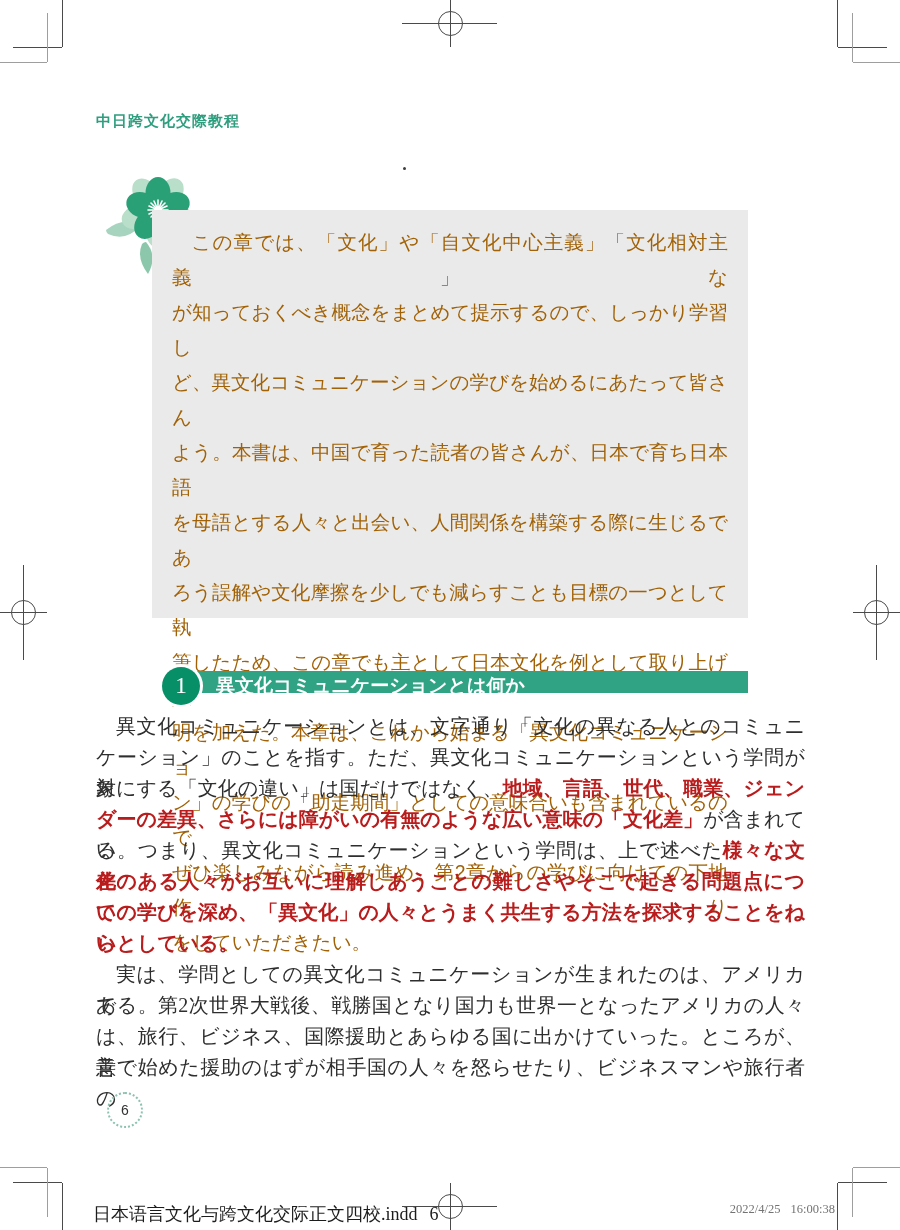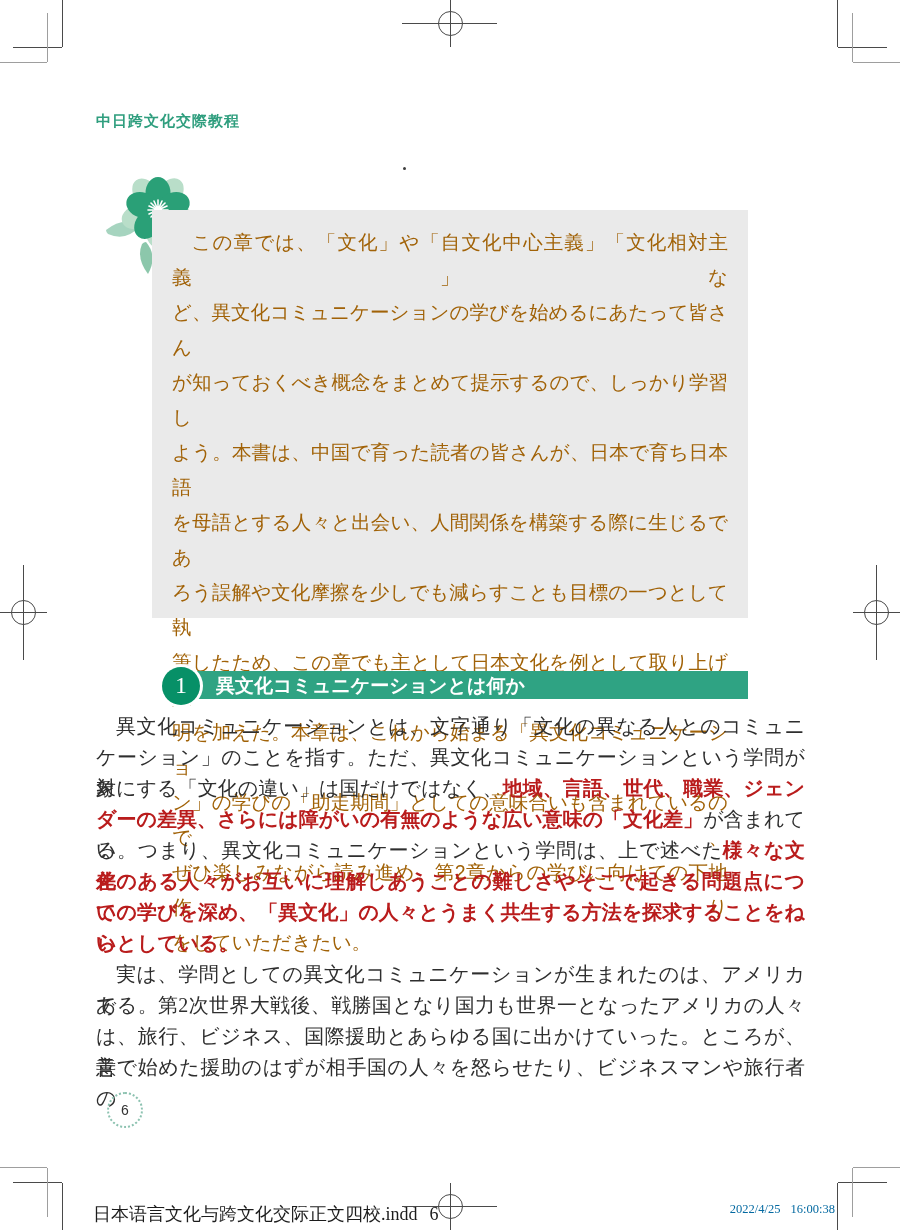--- a/index.html
+++ b/index.html
@@ -23,21 +23,21 @@
   .intro-box {
     position:absolute; left:152px; top:210px; width:596px; height:408px;
     background:#eaeaea; padding:15px 20px 0 20px;
     font-size:19.5px; line-height:35px; color:#a16207;
   }
   .bline { text-align:justify; text-align-last:justify; }
   .bline.first { text-indent:1em; }
   .bline.last { text-align-last:left; }
 
   .sec-bar {
-    position:absolute; left:166px; top:671px; width:582px; height:28px;
+    position:absolute; left:166px; top:671px; width:582px; height:22px;
     background:#2fa383; color:#ffffff; font-size:19px; font-weight:bold;
     line-height:30px; padding-left:50px;
   }
   .sec-num {
     position:absolute; left:162px; top:667px; width:38px; height:38px;
     background:#079067; border-radius:50%; box-shadow:0 0 0 3px #ffffff;
     color:#ffffff; font-family:"Liberation Serif", serif; font-size:24px;
     text-align:center; line-height:37px;
   }
 
@@ -58,21 +58,21 @@
     font-size:14px; color:#333; text-align:center; line-height:32px;
   }
 
   .footer-left {
     position:absolute; left:93px; top:1202px;
     font-family:"Liberation Serif", serif; font-size:18px; color:#1c1c1c;
   }
   .footer-left .pg { margin-left:12px; }
   .footer-right {
     position:absolute; right:65px; top:1202px;
-    font-family:"Liberation Serif", serif; font-size:12.5px; color:#0369a1;
+    font-family:"Liberation Serif", serif; font-size:12.5px; color:#737373;
   }
   .footer-right .tm { margin-left:10px; }
 </style>
 </head>
 <body>
 
 <div class="page">
 
   <svg class="marks" viewBox="0 0 900 1230" xmlns="http://www.w3.org/2000/svg">
     <g stroke="#4a4a4a" stroke-width="1" fill="none">
@@ -145,22 +145,22 @@
       <line x1="70" y1="37" x2="78" y2="55"></line>
         <line x1="78" y1="37" x2="70" y2="55"></line>
       <line x1="65" y1="42" x2="83" y2="50"></line>
         <line x1="83" y1="42" x2="65" y2="50"></line>
     </g>
     <circle cx="74" cy="46" r="4" fill="#ffffff"></circle>
   </svg>
 
   <div class="intro-box">
     <div class="bline first">この章では、「文化」や「自文化中心主義」「文化相対主義」な</div>
+    <div class="bline">が知っておくべき概念をまとめて提示するので、しっかり学習し</div>
     <div class="bline">ど、異文化コミュニケーションの学びを始めるにあたって皆さん</div>
-    <div class="bline">が知っておくべき概念をまとめて提示するので、しっかり学習し</div>
     <div class="bline">よう。本書は、中国で育った読者の皆さんが、日本で育ち日本語</div>
     <div class="bline">を母語とする人々と出会い、人間関係を構築する際に生じるであ</div>
     <div class="bline">ろう誤解や文化摩擦を少しでも減らすことも目標の一つとして執</div>
     <div class="bline">筆したため、この章でも主として日本文化を例として取り上げ説</div>
     <div class="bline">明を加えた。本章は、これから始まる「異文化コミュニケーショ</div>
     <div class="bline">ン」の学びの「助走期間」としての意味合いも含まれているので、</div>
     <div class="bline">ぜひ楽しみながら読み進め、第2章からの学びに向けての下地作り</div>
     <div class="bline last">をしていただきたい。</div>
   </div>
 

